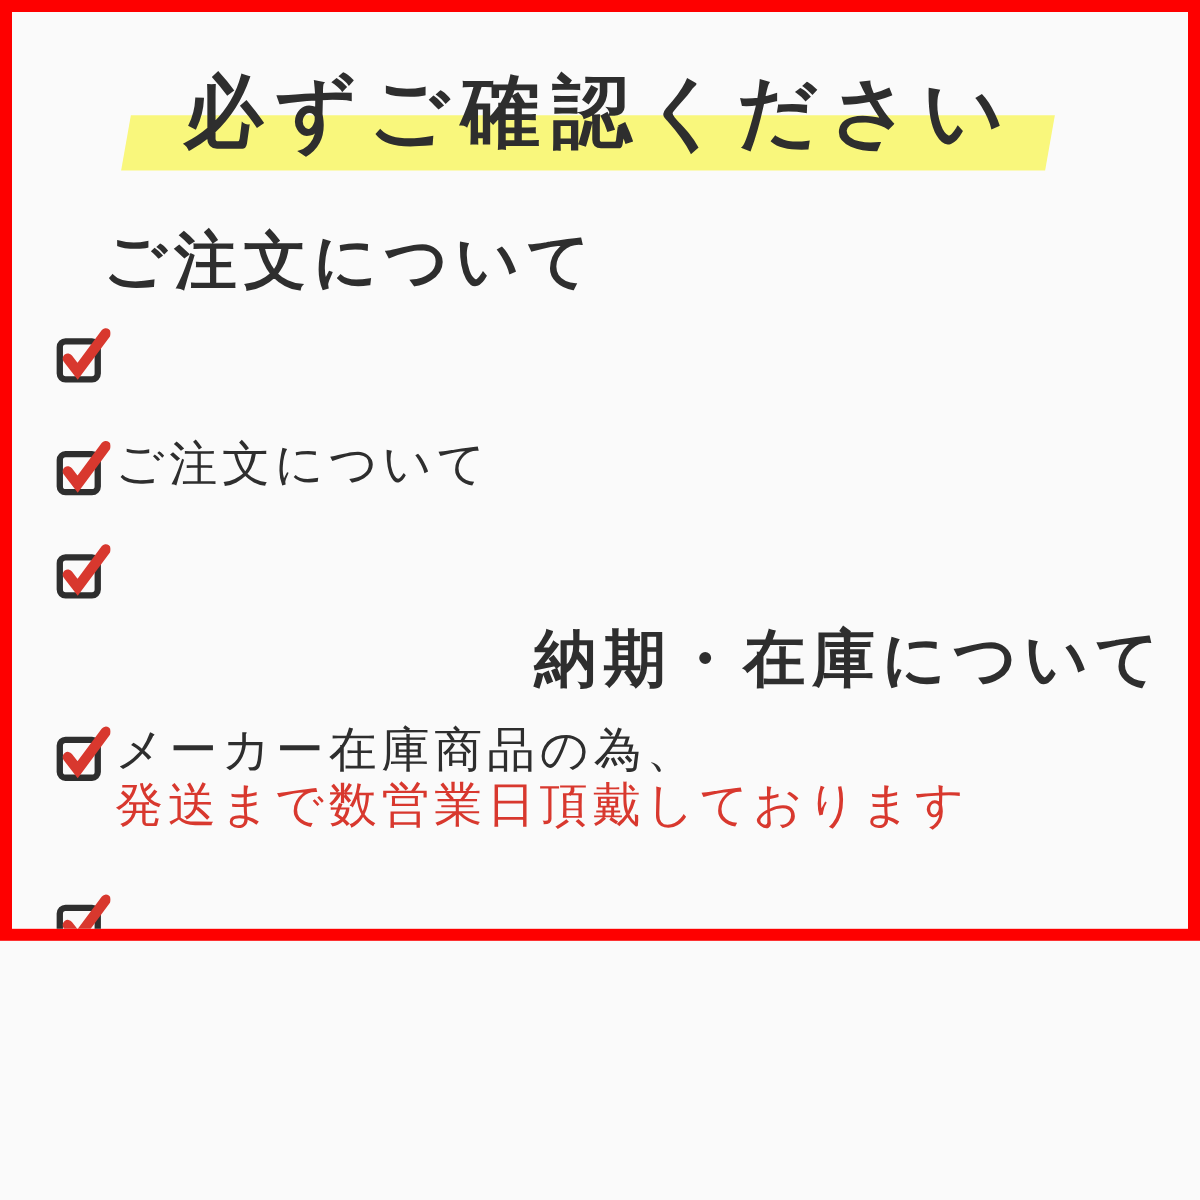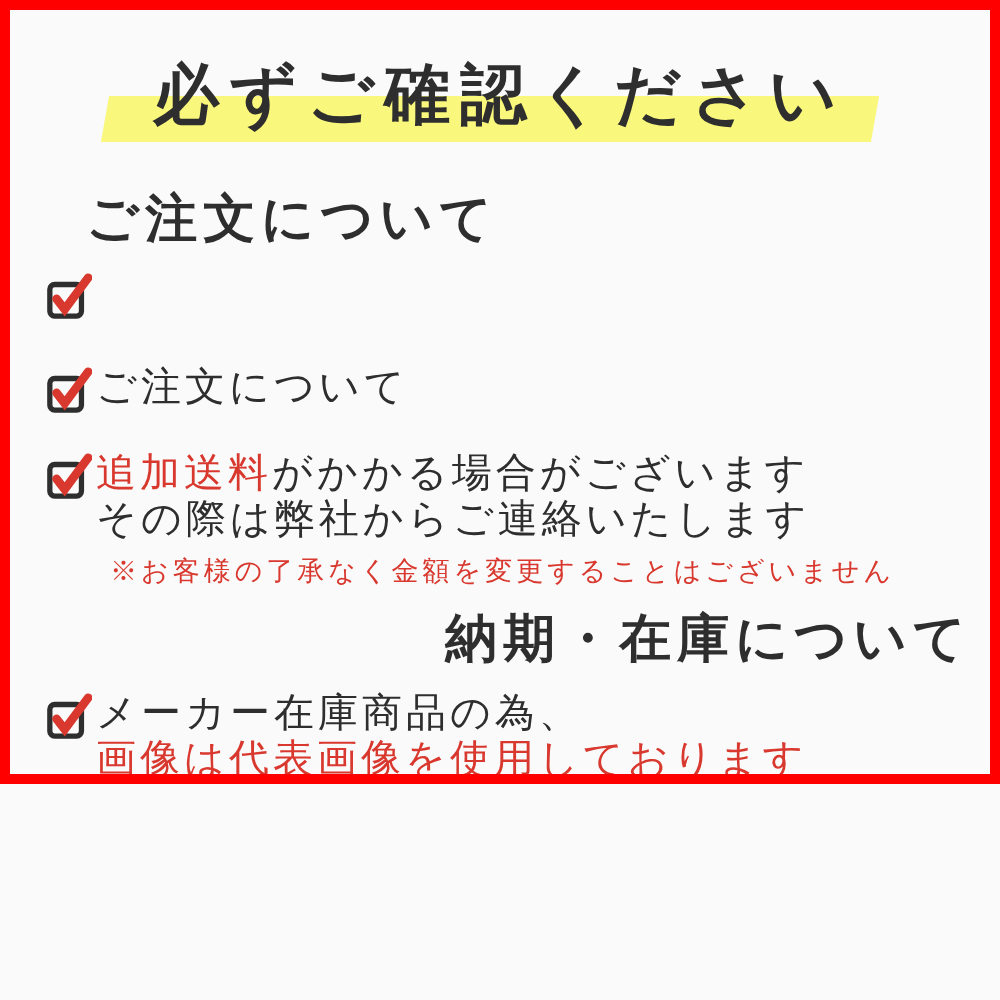--- a/index.html
+++ b/index.html
@@ -131,36 +131,31 @@
         </svg>
       <div class="item-text">
         <div><span class="seg-black">ご注文について</span></div>
       </div>
     </div>
 
     <div class="check-item mb-item3">
       <svg class="box-icon" viewBox="0 0 48 50">
           <use href="#chk"></use>
         </svg>
-      <div class="item-text">
-        <div><span class="seg-red">追加送料</span><span class="seg-black">がかかる場合がございます</span></div>
-        <div><span class="seg-black">その際は弊社からご連絡いたします</span></div>
-        <div class="item-note">※お客様の了承なく金額を変更することはございません</div>
-      </div>
     </div>
 
     <h2 class="section-heading second">納期・在庫について</h2>
 
     <div class="check-item mb-item4">
       <svg class="box-icon" viewBox="0 0 48 50">
           <use href="#chk"></use>
         </svg>
       <div class="item-text">
         <div><span class="seg-black">メーカー在庫商品の為、</span></div>
-        <div><span class="seg-red">画像は代表画像を使用しております</span></div>
+        <div><span class="seg-red">発送まで数営業日頂戴しております</span></div>
       </div>
     </div>
 
     <div class="check-item">
       <svg class="box-icon" viewBox="0 0 48 50">
           <use href="#chk"></use>
         </svg>
     </div>
 
   </div>

